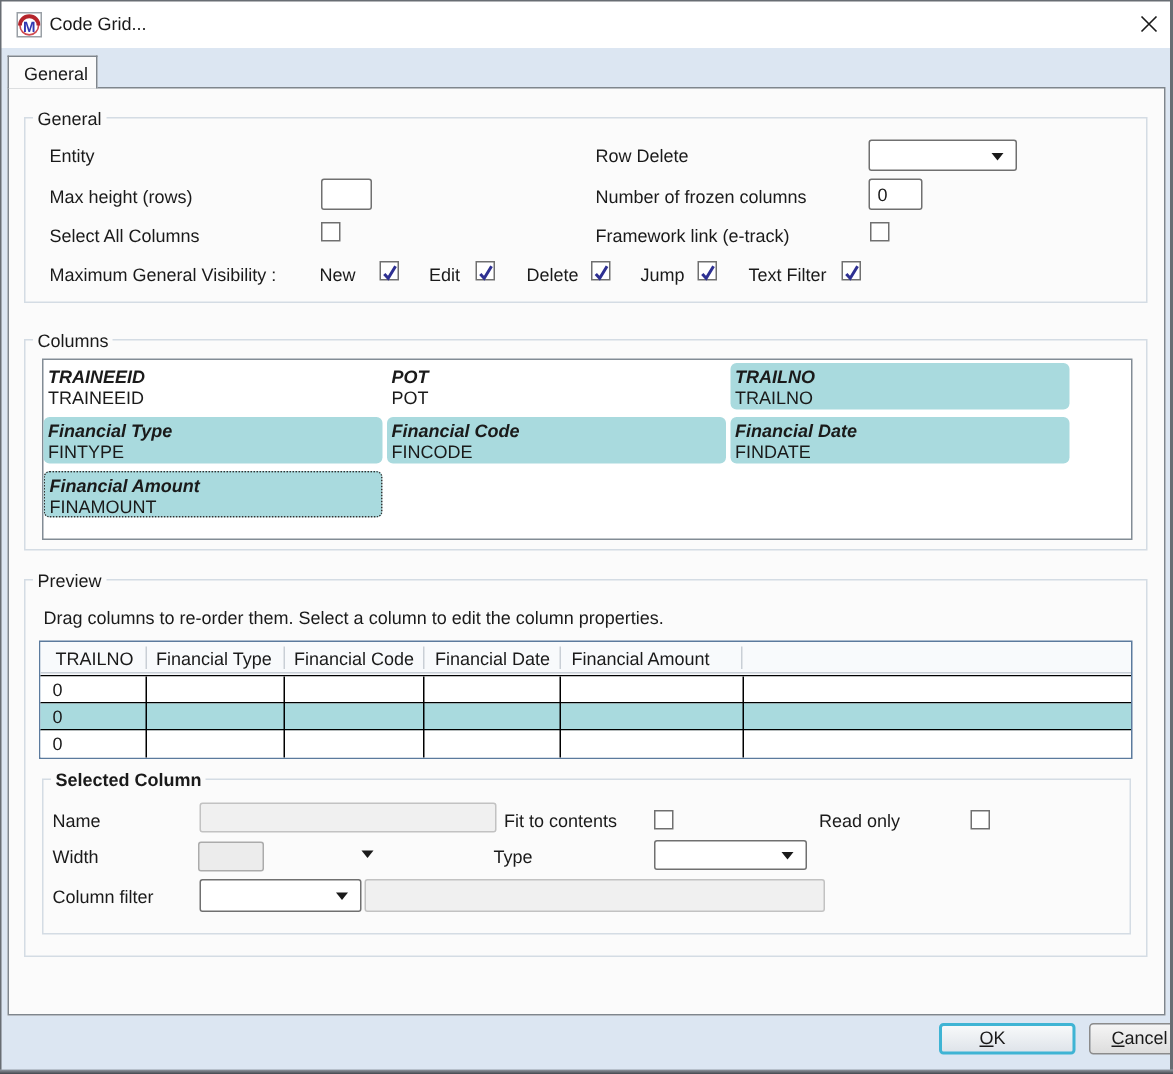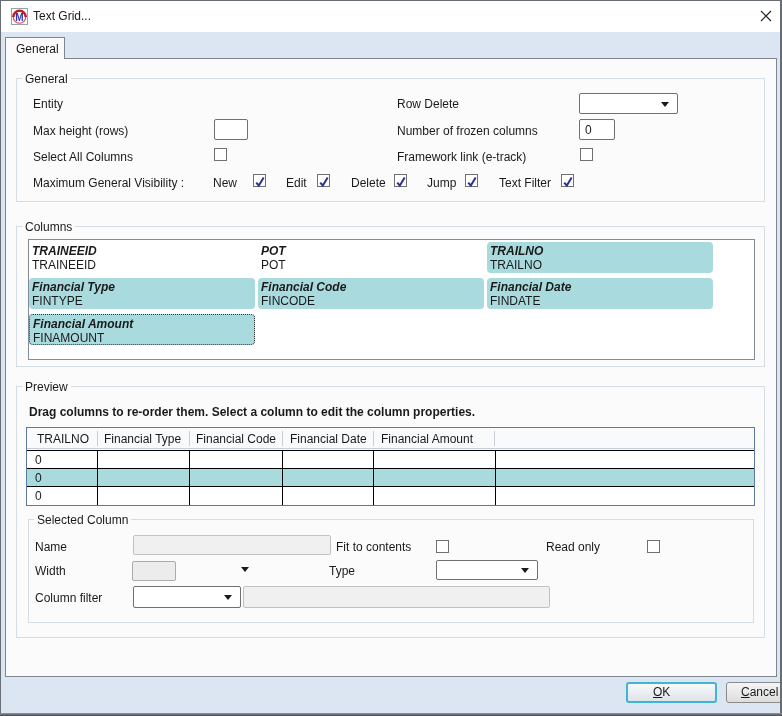--- a/index.html
+++ b/index.html
@@ -34,21 +34,21 @@
 <div class="win">
   <div class="abs titlebar"></div>
 
   <div class="abs" style="left:11px;top:8px;width:17px;height:17px;border:1px solid #9aa0a6;box-sizing:border-box;background:#fff;">
     <svg width="15" height="15" viewBox="0 0 15 15" style="position:absolute;left:0;top:0;">
       <circle cx="7.5" cy="8" r="6.2" fill="#fff" stroke="#cf4a50" stroke-width="1.1"></circle>
       <path d="M1.3 8 A6.2 6.2 0 0 1 13.7 8" fill="none" stroke="#b5242b" stroke-width="2.6"></path>
       <text x="7.5" y="12" font-family="Liberation Sans" font-size="10" font-weight="bold" fill="#3238b2" text-anchor="middle">M</text>
     </svg>
   </div>
-  <div class="abs" style="left:33px;top:9px;">Text Grid...</div>
+  <div class="abs" style="left:33px;top:9px;">Code Grid...</div>
 
   <svg class="abs" style="left:760px;top:10px;" width="12" height="12" viewBox="0 0 12 12">
     <path d="M1 1 L11 11 M11 1 L1 11" stroke="#1a1a1a" stroke-width="1.1" fill="none"></path>
   </svg>
 
   <div class="abs page"></div>
   <div class="abs tab">
       <span>General</span>
     </div>
 
@@ -114,21 +114,21 @@
   <div class="abs chip teal" style="left:487px;top:242px;width:226px;height:31px;"><b>TRAILNO</b><br>TRAILNO</div>
 
   <div class="abs chip teal" style="left:29px;top:278px;width:226px;height:31px;"><b>Financial Type</b><br>FINTYPE</div>
   <div class="abs chip teal" style="left:258px;top:278px;width:226px;height:31px;"><b>Financial Code</b><br>FINCODE</div>
   <div class="abs chip teal" style="left:487px;top:278px;width:226px;height:31px;"><b>Financial Date</b><br>FINDATE</div>
 
   <div class="abs chip teal" style="left:29px;top:314px;width:226px;height:31px;border:1px dotted #333;"><b>Financial Amount</b><br>FINAMOUNT</div>
 
   <div class="abs fs" style="left:16px;top:386px;width:749px;height:252px;"></div>
   <div class="abs legend" style="left:22px;top:380px;">Preview</div>
-  <div class="abs" style="left:29px;top:405px;font-weight:bold;">Drag columns to re-order them. Select a column to edit the column properties.</div>
+  <div class="abs" style="left:29px;top:405px;">Drag columns to re-order them. Select a column to edit the column properties.</div>
 
   <div class="abs" style="left:26px;top:427px;width:729px;height:79px;border:1px solid #5b7a9d;box-sizing:border-box;background:#fff;">
     <div style="position:absolute;left:0;top:0;width:100%;height:23px;background:#f8fafc;border-bottom:1px solid #000;box-sizing:border-box;">
       <span style="position:absolute;left:10px;top:4px;">TRAILNO</span>
       <span style="position:absolute;left:77px;top:4px;">Financial Type</span>
       <span style="position:absolute;left:169px;top:4px;">Financial Code</span>
       <span style="position:absolute;left:263px;top:4px;">Financial Date</span>
       <span style="position:absolute;left:354px;top:4px;">Financial Amount</span>
       <div style="position:absolute;left:70px;top:3px;width:1px;height:15px;background:#c9cfd6;"></div>
       <div style="position:absolute;left:162px;top:3px;width:1px;height:15px;background:#c9cfd6;"></div>
@@ -149,21 +149,21 @@
       </div>
 
     <div style="position:absolute;left:70px;top:23px;width:1px;height:54px;background:#000;"></div>
     <div style="position:absolute;left:162px;top:23px;width:1px;height:54px;background:#000;"></div>
     <div style="position:absolute;left:255px;top:23px;width:1px;height:54px;background:#000;"></div>
     <div style="position:absolute;left:346px;top:23px;width:1px;height:54px;background:#000;"></div>
     <div style="position:absolute;left:468px;top:23px;width:1px;height:54px;background:#000;"></div>
   </div>
 
   <div class="abs fs" style="left:28px;top:519px;width:726px;height:104px;"></div>
-  <div class="abs legend" style="left:34px;top:513px;">Selected Column</div>
+  <div class="abs legend" style="left:34px;top:513px;font-weight:bold;">Selected Column</div>
 
   <div class="abs" style="left:35px;top:540px;">Name</div>
   <div class="abs dis" style="left:133px;top:535px;width:198px;height:20px;"></div>
   <div class="abs" style="left:336px;top:540px;">Fit to contents</div>
   <div class="abs chk" style="left:436px;top:540px;"></div>
   <div class="abs" style="left:546px;top:540px;">Read only</div>
   <div class="abs chk" style="left:647px;top:540px;"></div>
 
   <div class="abs" style="left:35px;top:564px;">Width</div>
   <div class="abs dis" style="left:132px;top:561px;width:44px;height:20px;border-color:#ababab;background:#ececec;"></div>

